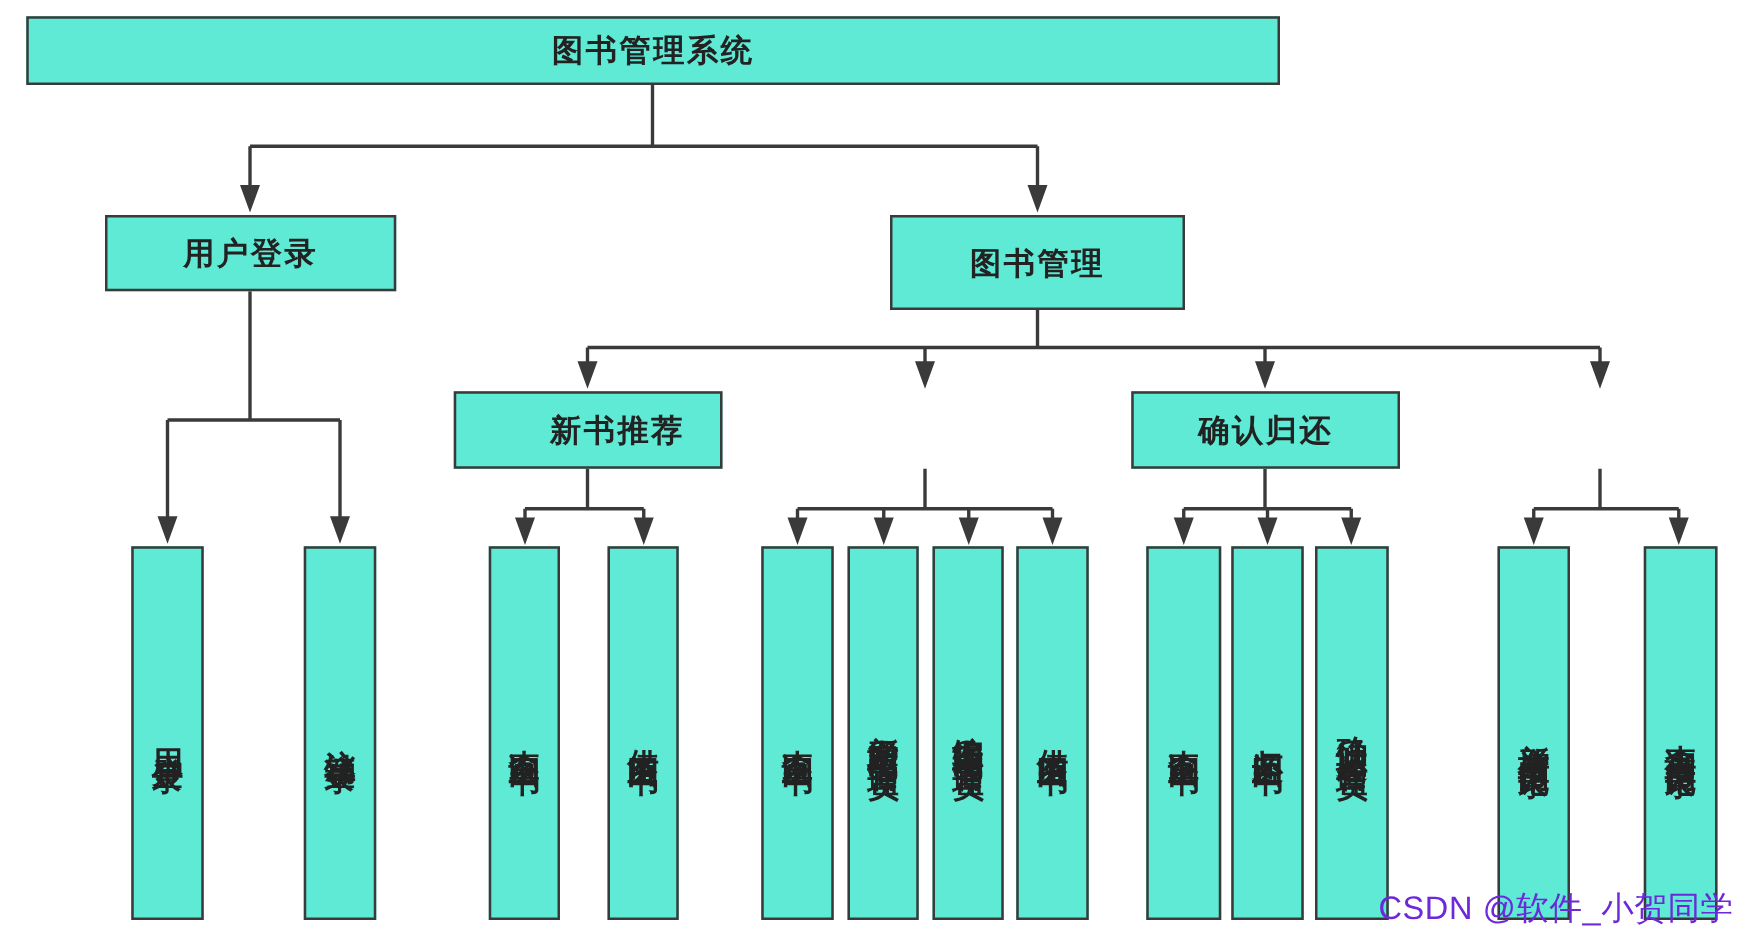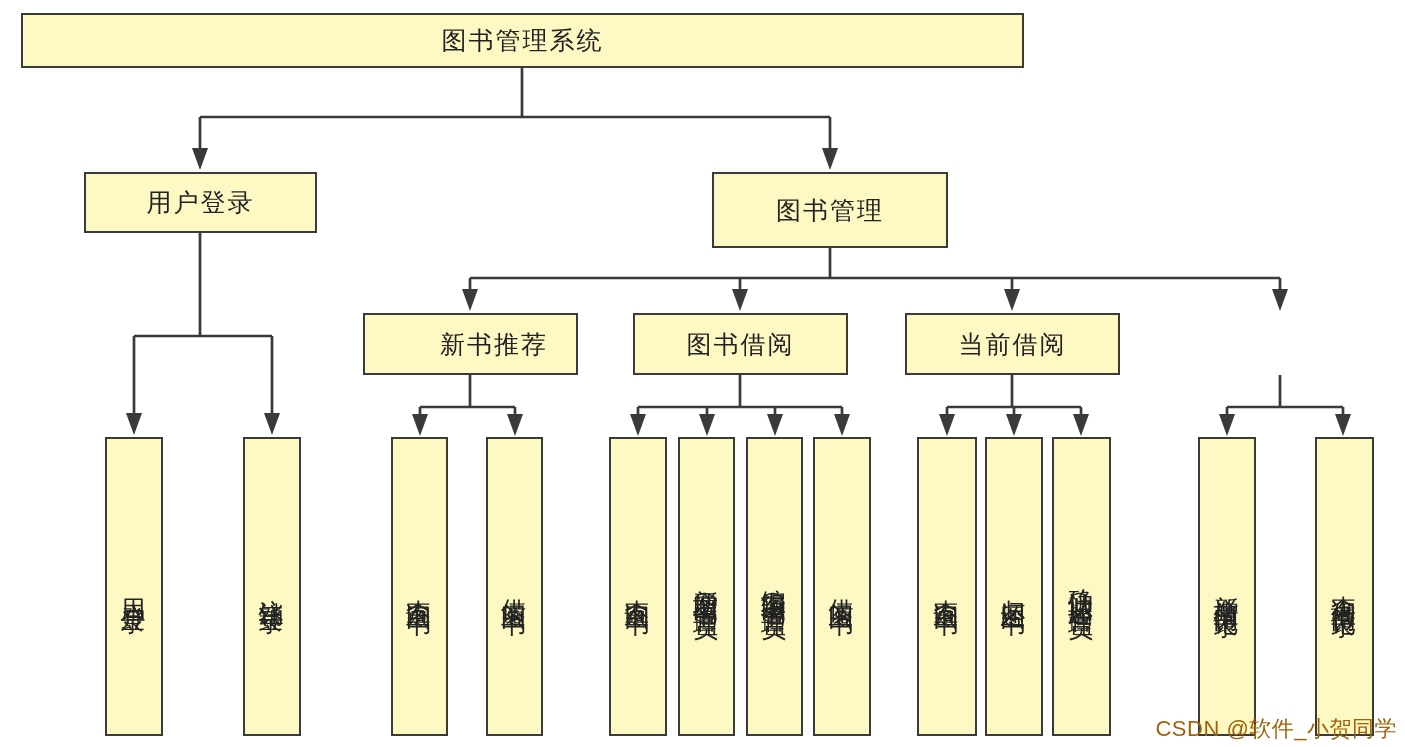--- a/index.html
+++ b/index.html
@@ -19,30 +19,31 @@
     position: absolute;
     left: 0;
     top: 0;
     width: 1405px;
     height: 747px;
     pointer-events: none;
   }
   .box {
     position: absolute;
     box-sizing: border-box;
-    background: #fef9c3;
+    background: #5eead4;
     border: 2.5px solid #3a3a3a;
     display: flex;
     align-items: center;
     justify-content: center;
     color: #222222;
     font-size: 25px;
     letter-spacing: 2px;
     white-space: nowrap;
     z-index: 2;
+    font-weight: bold;
   }
   .box.v {
     writing-mode: vertical-rl;
     text-orientation: mixed;
     letter-spacing: 4px;
     font-size: 25px;
     white-space: normal;
   }
   
   .n-root  { left: 21px;   top: 13px;  width: 1003px; height: 55px; }
@@ -62,24 +63,24 @@
   .lf6  { left: 678px; width: 57px; }
   .lf7  { left: 746px; width: 57px; }
   .lf8  { left: 813px; }
   .lf9  { left: 917px; width: 60px; }
   .lf10 { left: 985px; }
   .lf11 { left: 1052px; width: 59px; }
   .lf12 { left: 1198px; }
   .lf13 { left: 1315px; width: 59px; }
   .watermark {
     position: absolute;
-    right: 8px;
+    right: 18px;
     bottom: 3px;
-    font-size: 22px;
-    color: #a16207;
+    font-size: 26px;
+    color: #6d28d9;
     letter-spacing: 0.5px;
     z-index: 3;
     white-space: nowrap;
   }
 </style>
 </head>
 <body>
 
 <div class="stage">
 
@@ -106,22 +107,21 @@
       M1073 414 L1089 414 L1081 436 Z
       M1219 414 L1235 414 L1227 436 Z M1335 414 L1351 414 L1343 436 Z"></path>
   </svg>
 
   <div class="box n-root">图书管理系统</div>
 
   <div class="box n-login">用户登录</div>
   <div class="box n-mgmt">图书管理</div>
 
   <div class="box n-l3a">新书推荐</div>
-  <div class="box n-l3b">图书借阅</div>
-  <div class="box n-l3c">当前借阅</div>
+  <div class="box n-l3c">确认归还</div>
 
   <div class="box v leaf lf1">用户登录</div>
   <div class="box v leaf lf2">注销登录</div>
 
   <div class="box v leaf lf3">查询图书</div>
   <div class="box v leaf lf4">借阅图书</div>
 
   <div class="box v leaf lf5">查询图书</div>
   <div class="box v leaf lf6">新增图书（管理员）</div>
   <div class="box v leaf lf7">编辑图书（管理员）</div>

